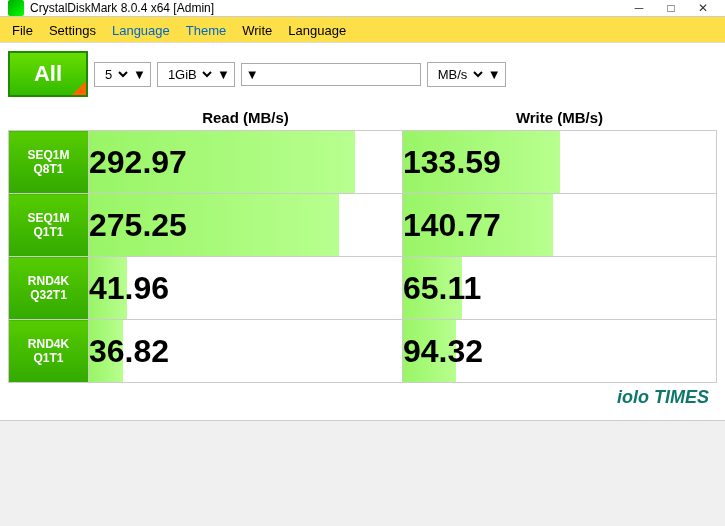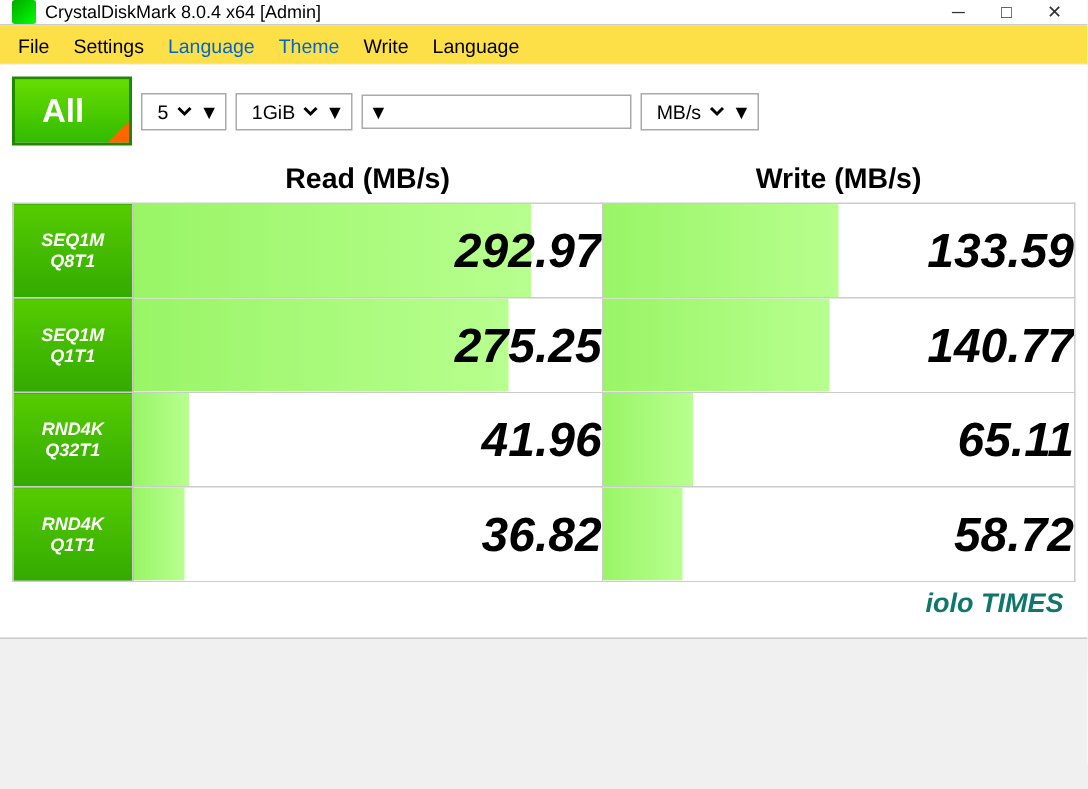--- a/index.html
+++ b/index.html
@@ -84,21 +84,21 @@
     }
     .all-btn {
       background: linear-gradient(to bottom, #66dd00, #33bb00);
       color: #fff;
       font-weight: bold;
       font-size: 22px;
       border: 2px solid #228800;
       padding: 8px 18px;
       cursor: pointer;
       min-width: 80px;
-      text-align: left;
+      text-align: center;
       position: relative;
     }
     .all-btn::after {
       content: '';
       position: absolute;
       bottom: 0;
       right: 0;
       width: 0;
       height: 0;
       border-style: solid;
@@ -124,43 +124,42 @@
       padding: 0 2px;
     }
 
     
     .bench-table {
       width: 100%;
       border-collapse: collapse;
     }
     .bench-table th {
       text-align: center;
-      font-size: 19px;
+      font-size: 15px;
       font-weight: bold;
       padding: 4px;
       background: #fff;
     }
     .bench-table td {
       border: 1px solid #ccc;
       padding: 0;
-      font-style: italic;
     }
     .row-label {
       background: linear-gradient(to bottom, #55cc00, #33aa00);
       color: #fff;
       font-weight: bold;
       font-size: 12px;
       text-align: center;
       padding: 6px 4px;
       width: 80px;
       border: 1px solid #228800;
     }
     .value-cell {
       background: #fff;
-      text-align: right;
+      text-align: left;
       padding: 2px 8px;
       position: relative;
       overflow: hidden;
       height: 62px;
       margin-left: 39px;
     }
     .bar {
       position: absolute;
       left: 0;
       bottom: 0;
@@ -286,21 +285,21 @@
   </td>
         </tr>
         <tr>
           <td class="row-label"><strong>RND4K</strong><br><strong>Q1T1</strong></td>
           <td class="value-cell">
     <div class="bar" style="width:11%"></div>
     <span class="value-text">36.82</span>
   </td>
           <td class="value-cell">
     <div class="bar" style="width:17%"></div>
-    <span class="value-text">58.72</span>
+    <span class="value-text">94.32</span>
   </td>
         </tr>
       </tbody>
   </table>
 
   <div class="watermark">iolo TIMES</div>
 </div>
 
 <div class="bottom-bar"></div>
 

